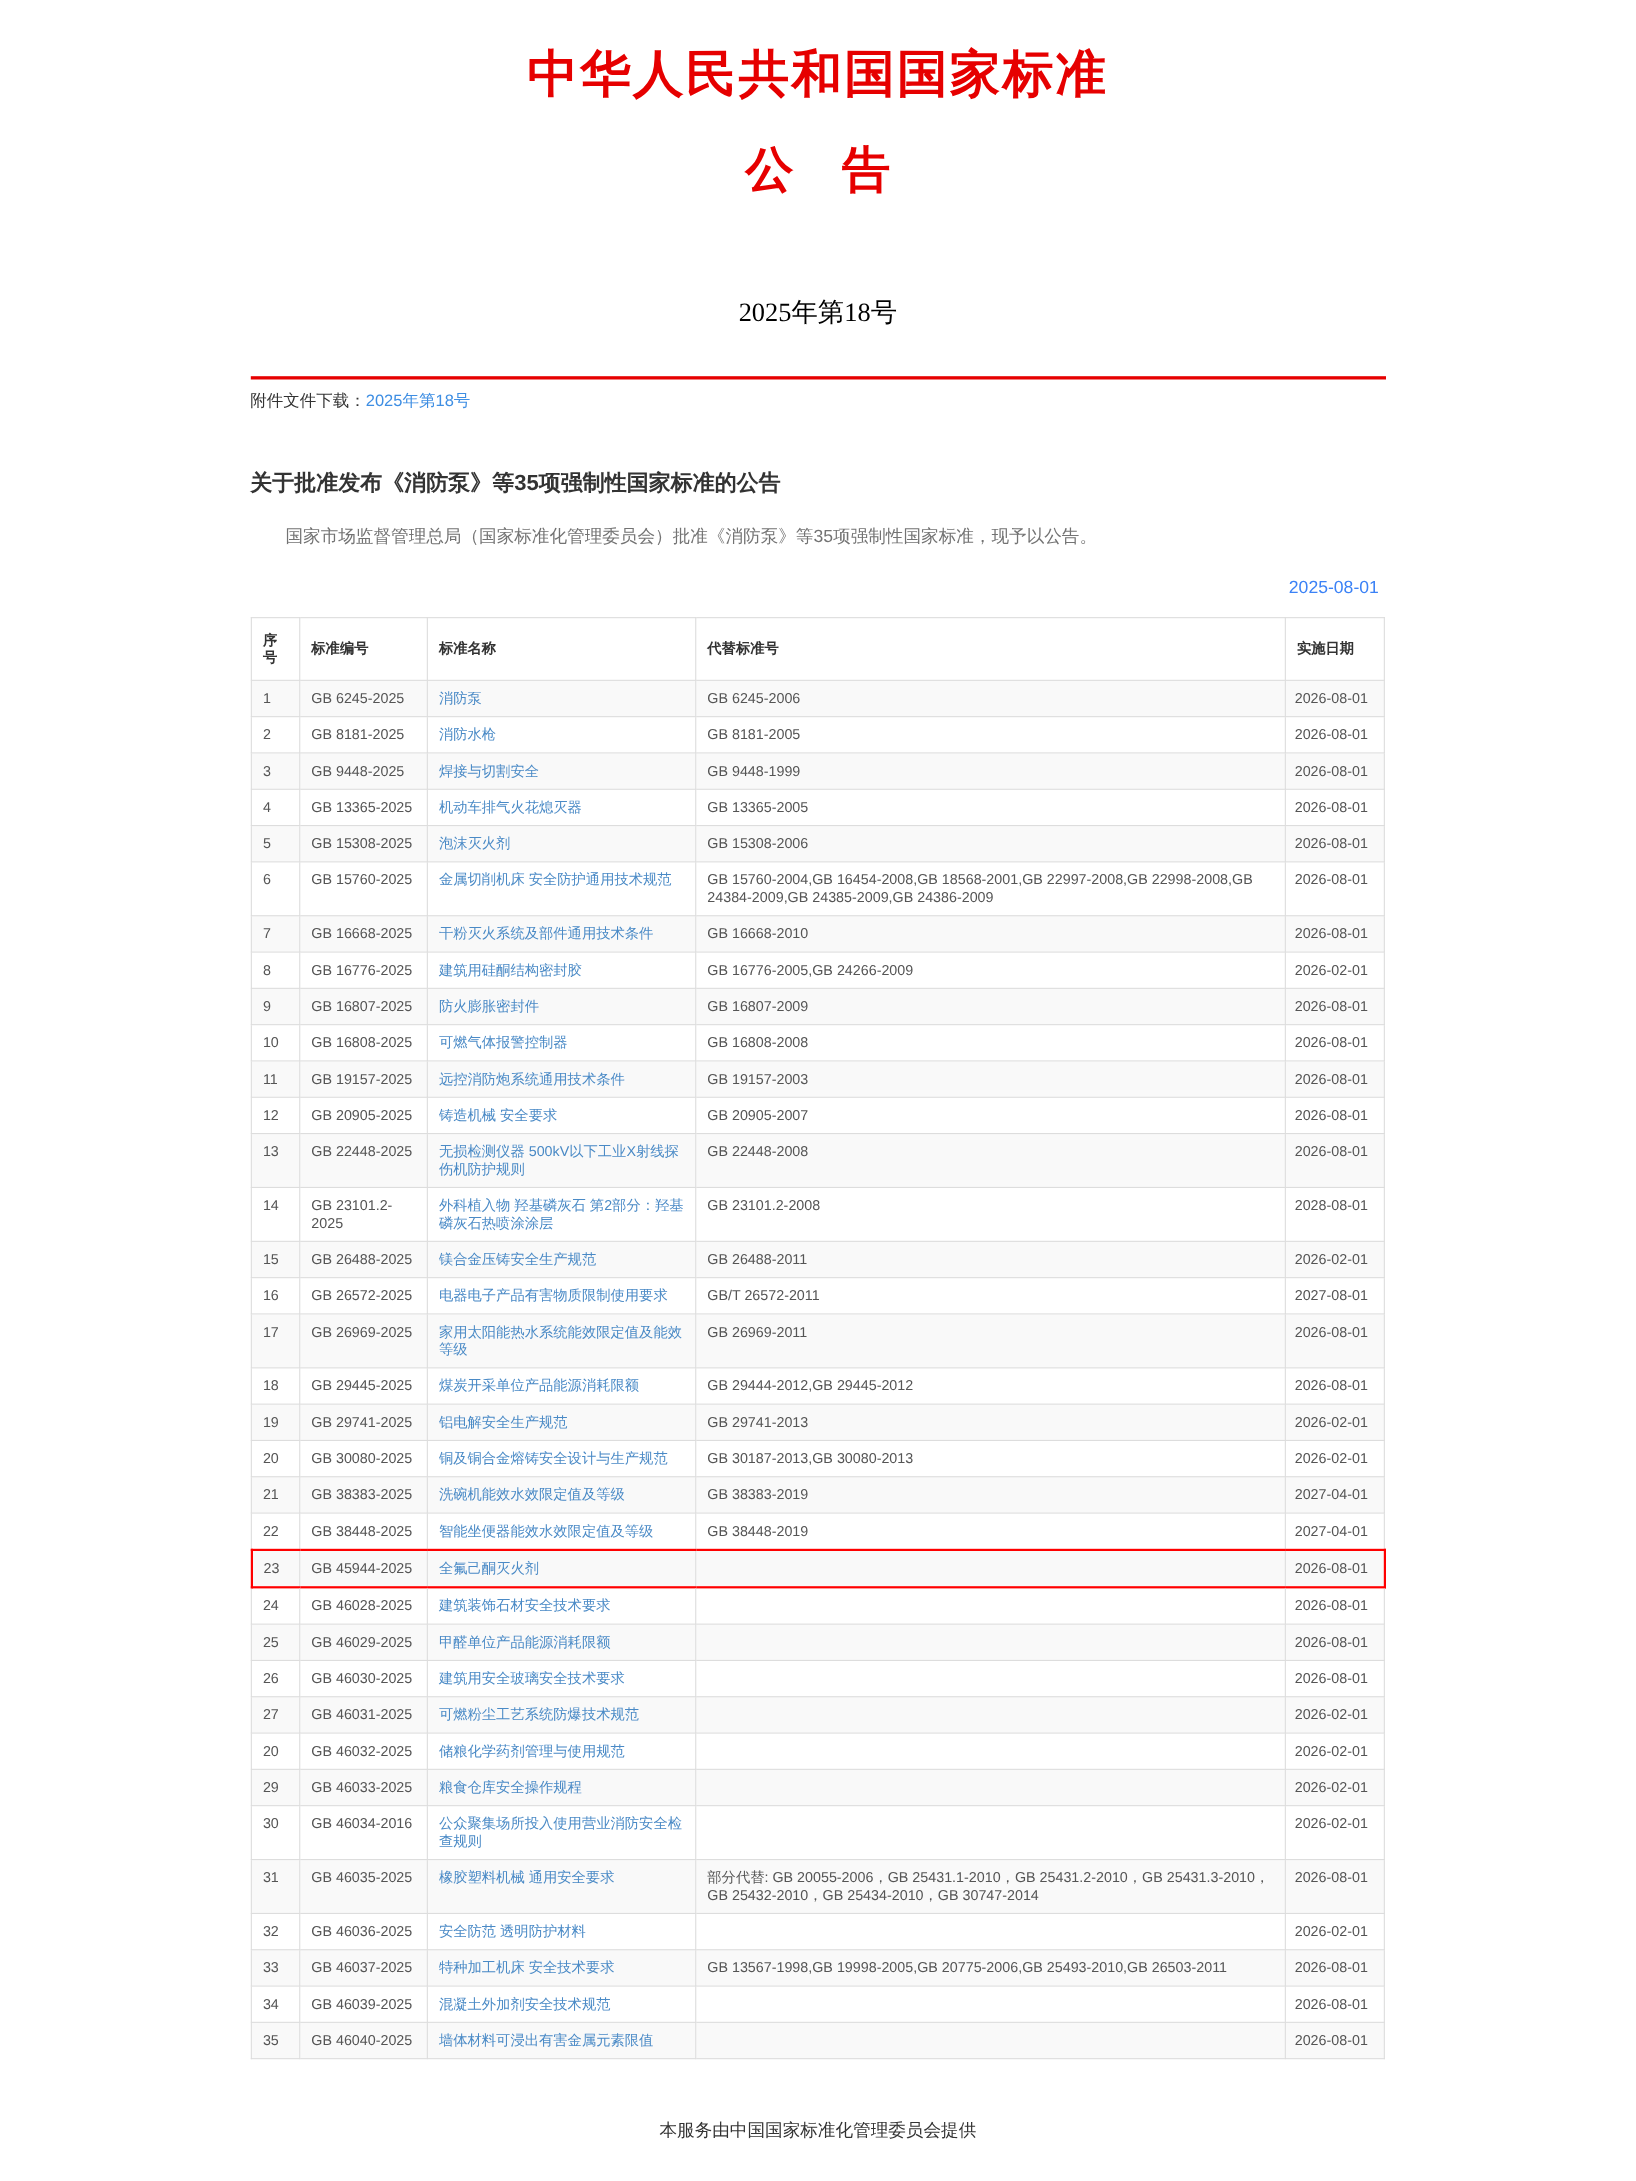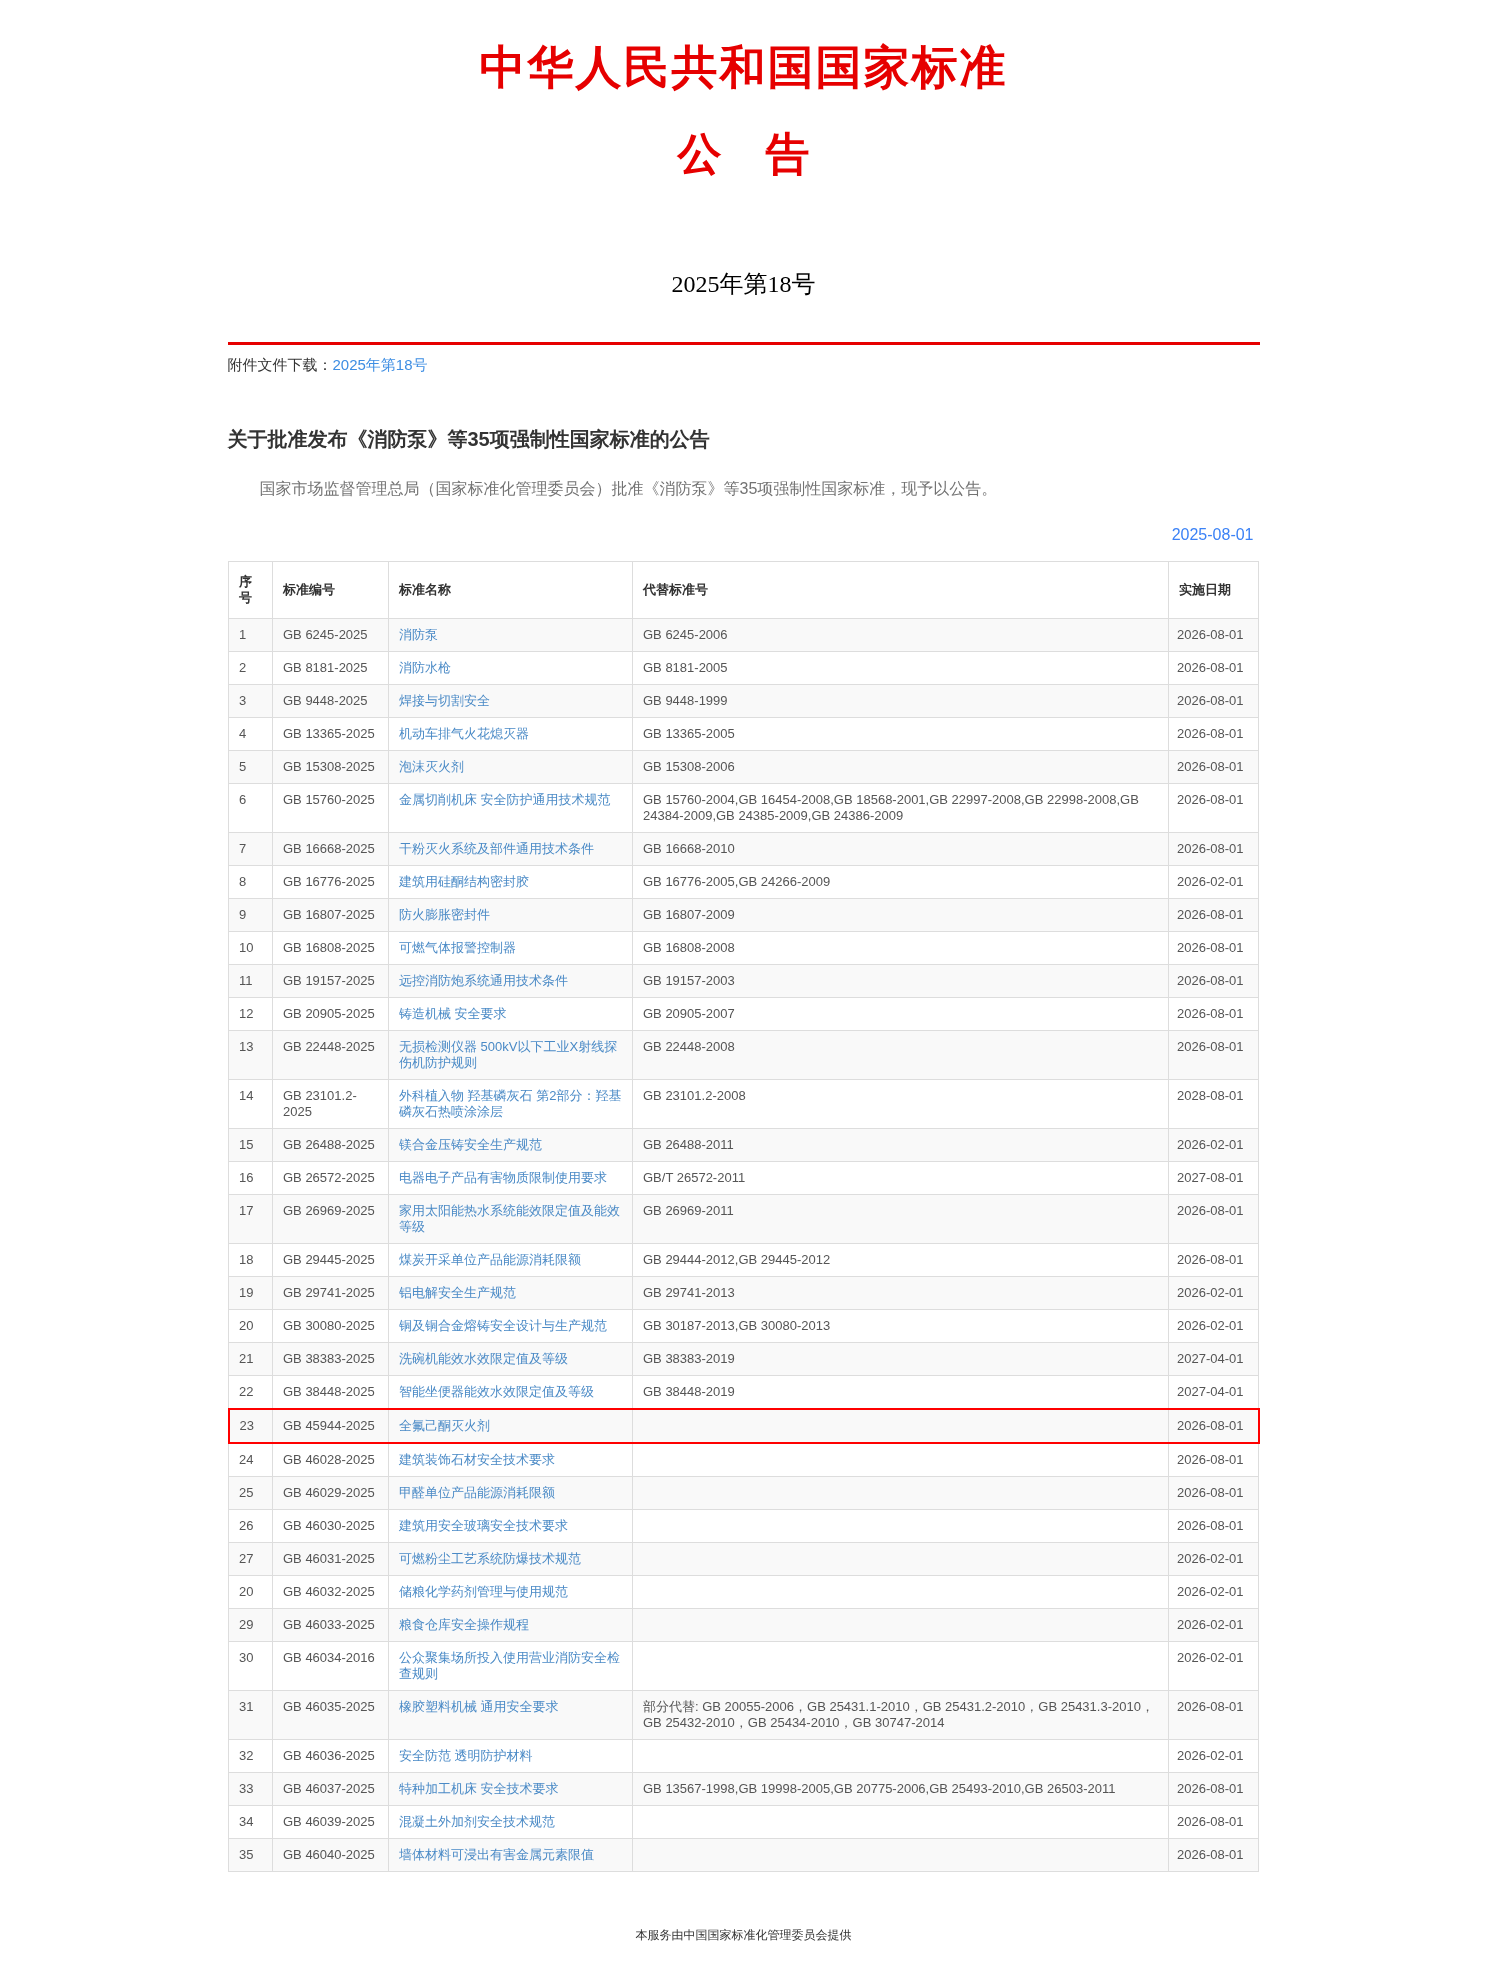--- a/index.html
+++ b/index.html
@@ -58,21 +58,21 @@
     vertical-align:top; overflow:hidden;
   }
   table.standards tbody tr:nth-child(odd) td { background:#f9f9f9; }
   table.standards td a { color:#4a8ac6; text-decoration:none; }
   table.standards td.date-cell { white-space:nowrap; padding-left:8px; padding-right:4px; }
 
   tr.hl td { border-top:2px solid #ff0000; border-bottom:2px solid #ff0000; }
   tr.hl td:first-child { border-left:2px solid #ff0000; }
   tr.hl td:last-child  { border-right:2px solid #ff0000; }
 
-  .footer-note { font-size:12px; color:#333; text-align:center; margin-top:55px; }
+  .footer-note { font-size:16px; color:#333; text-align:center; margin-top:55px; }
 </style>
 </head>
 <body>
 
 <div class="page">
   <div class="wrap">
 
     <div class="masthead-title">中华人民共和国国家标准</div>
     <div class="masthead-subtitle">公　告</div>
     <div class="issue-no">2025年第18号</div>

